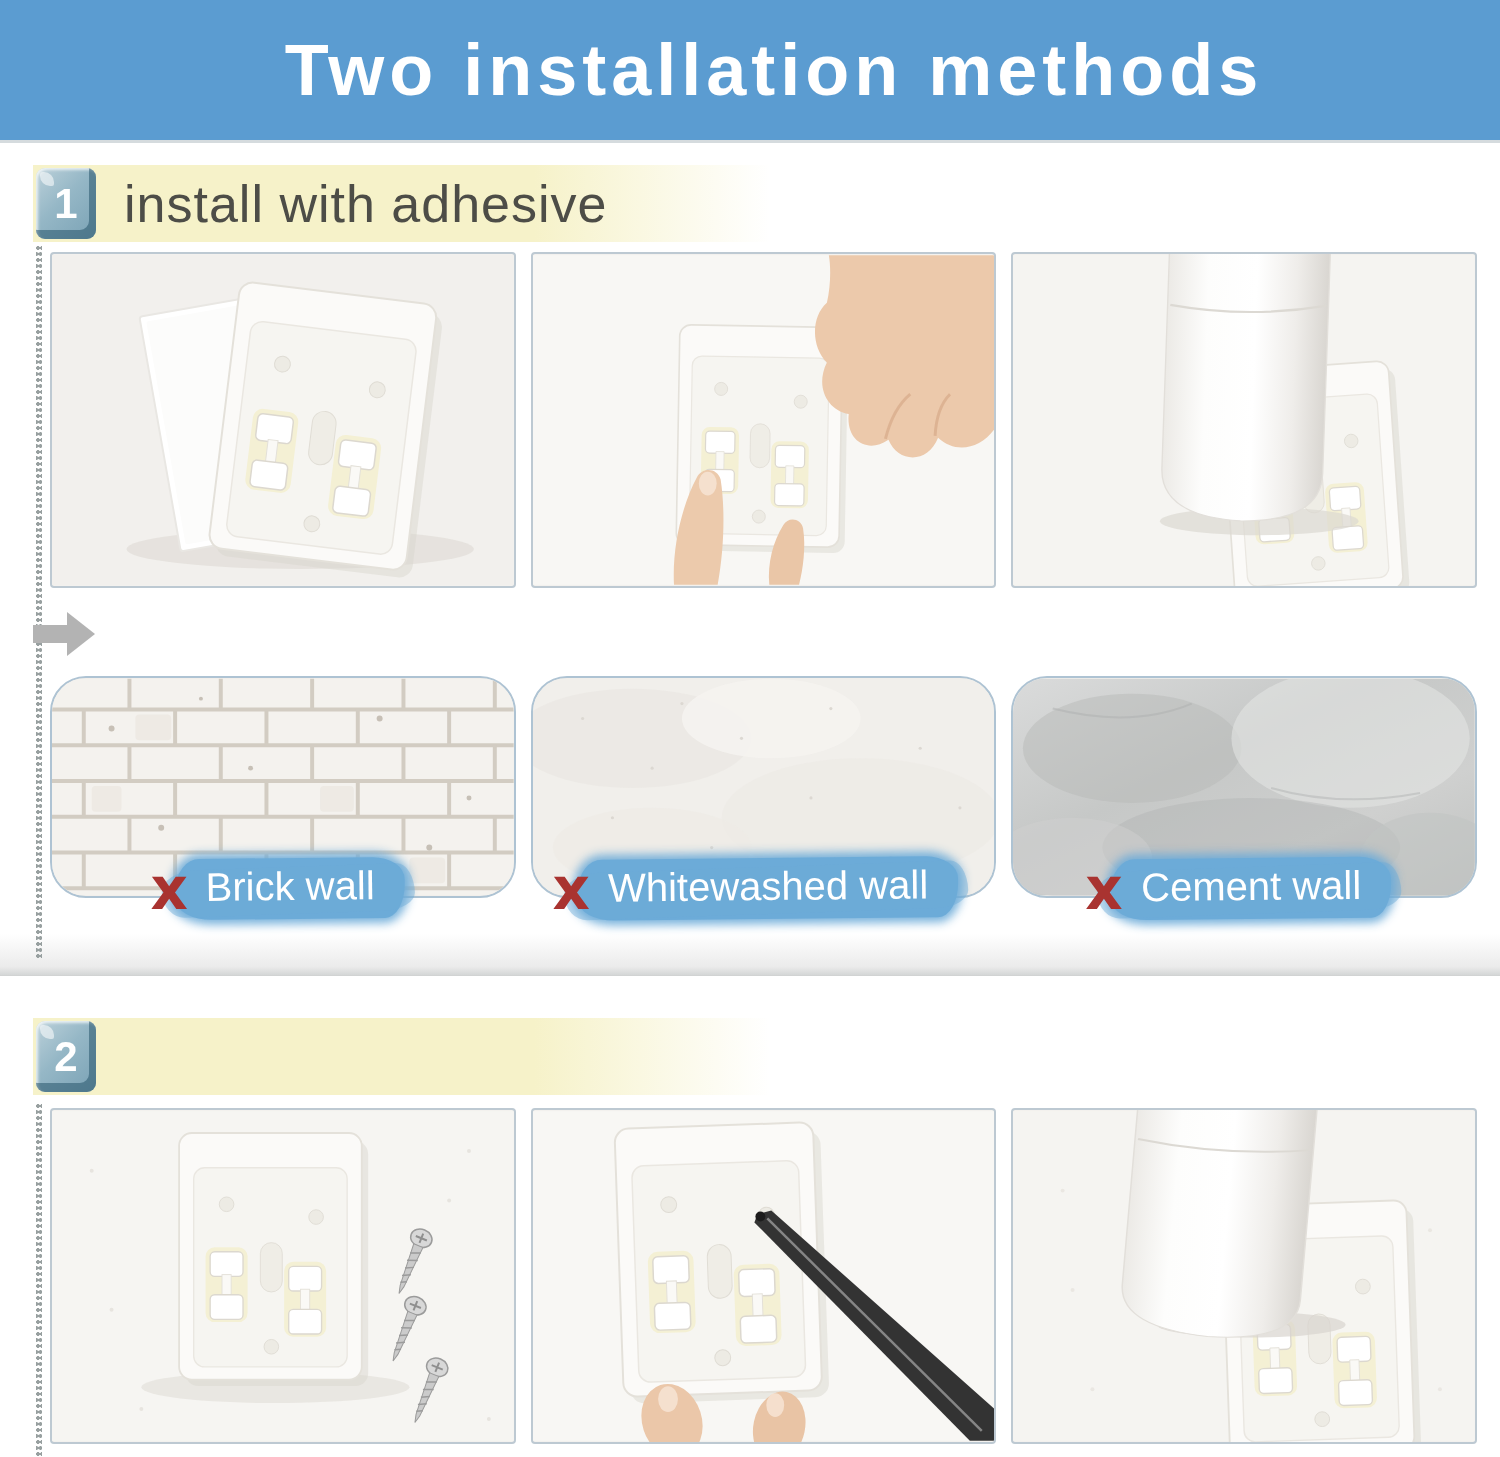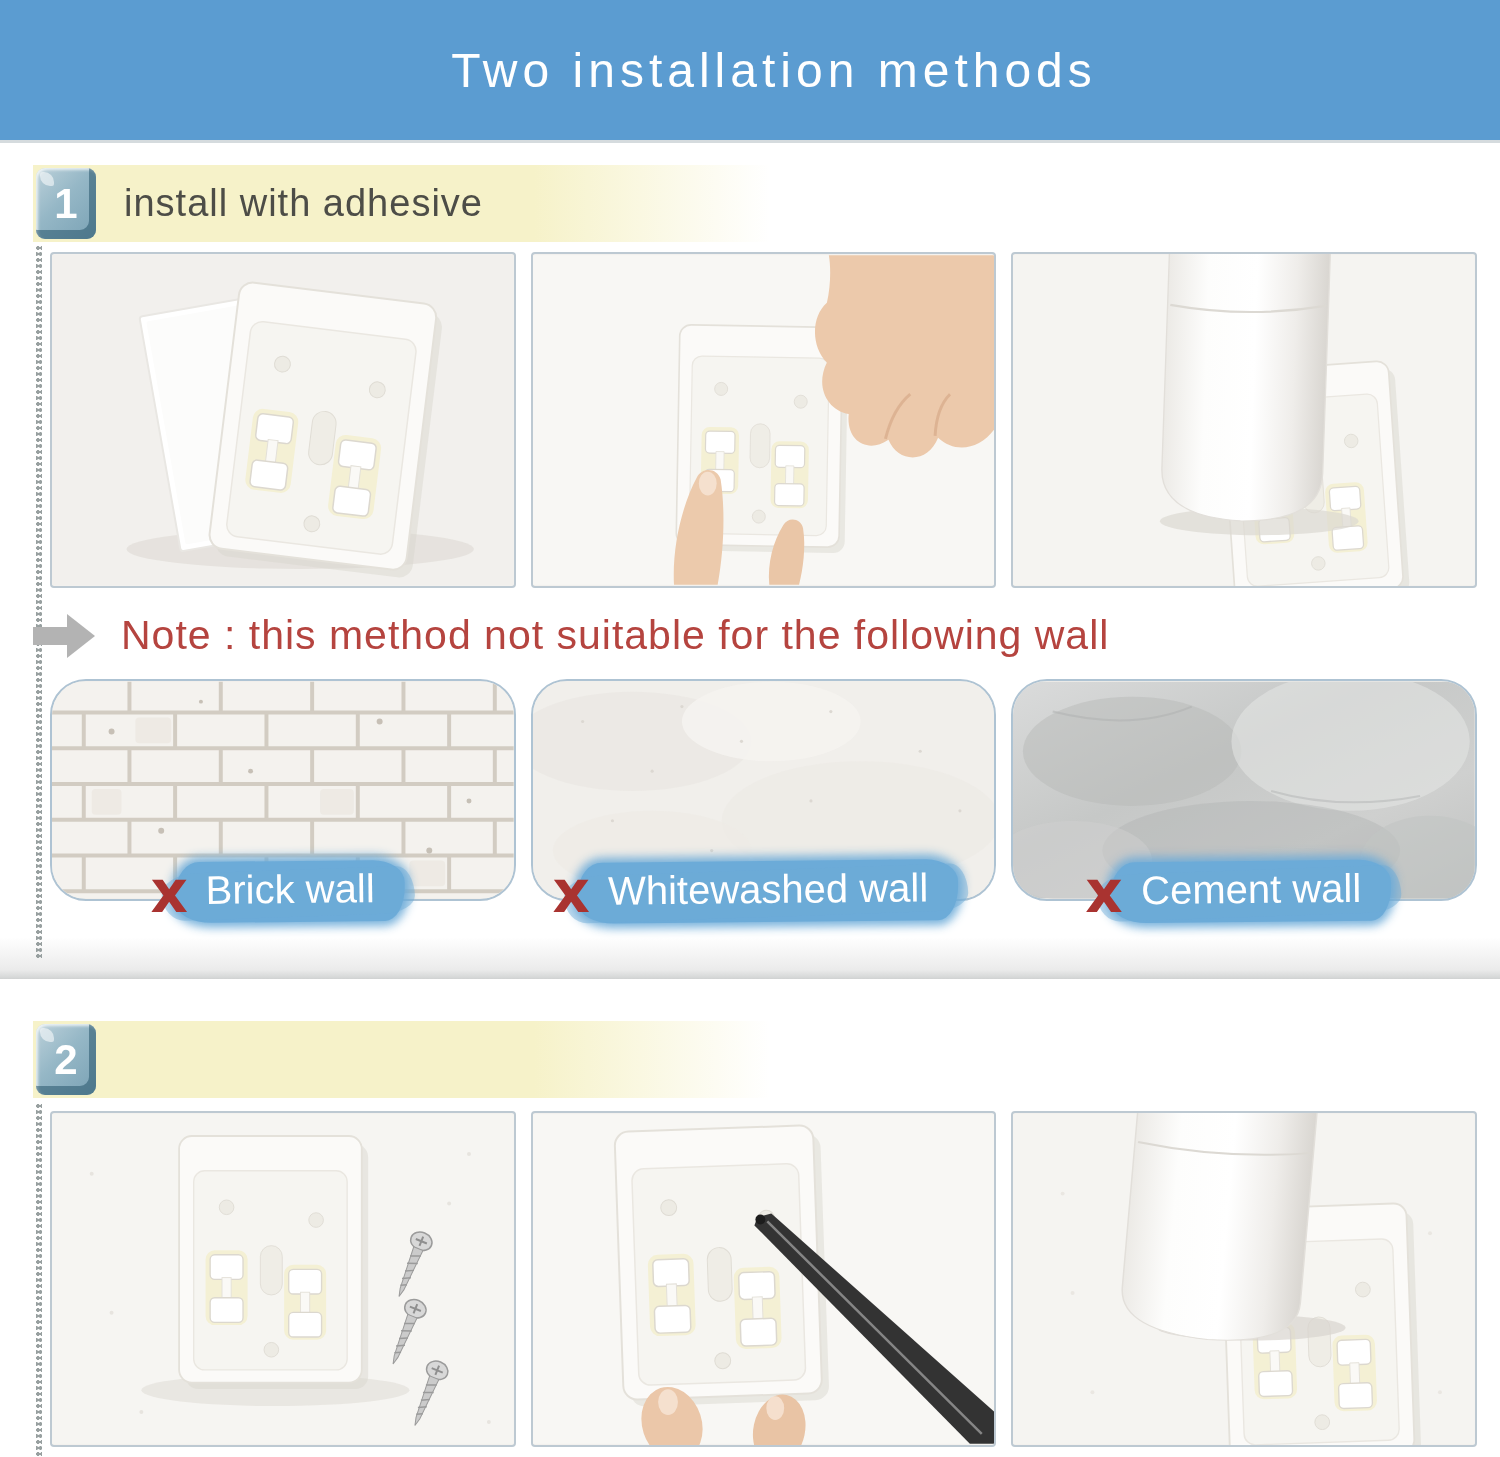--- a/index.html
+++ b/index.html
@@ -7,41 +7,41 @@
   .page {
     position:relative; width:1500px; height:1457px; overflow:hidden;
     font-family:"Liberation Sans", sans-serif; background:#ffffff;
   }
   
   .banner {
     height:143px; background:#5b9cd1; border-bottom:3px solid #d5dbde;
     display:flex; align-items:center; justify-content:center;
   }
   .banner-title {
-    color:#ffffff; font-size:48px; font-weight:400; letter-spacing:5px; white-space:nowrap;margin-left:48px;
+    color:#ffffff; font-size:72px; font-weight:700; letter-spacing:5px; white-space:nowrap;margin-left:48px;
   }
   
   .sec-header {
     position:relative; margin:22px 0 0 33px; width:737px; height:77px;
     display:flex; align-items:center;
     background:linear-gradient(to right,#f6f2c9 0%,#f6f2c9 68%,rgba(246,242,201,0) 100%);
   }
   .sec-header.second { margin-top:42px; }
   .badge {
     position:relative; width:60px; height:71px; margin-left:3px; border-radius:9px;
     background:linear-gradient(135deg,#bcd1da 0%,#95b7c6 45%,#7aa2b5 100%);
     box-shadow:inset -7px -9px 0 rgba(40,86,108,0.55), inset 2px 2px 3px rgba(255,255,255,0.75);
     display:flex; align-items:center; justify-content:center;
     color:#ffffff; font-size:42px; font-weight:bold;
   }
   .badge::before {
     content:""; position:absolute; left:4px; top:4px; width:14px; height:14px;
     background:rgba(255,255,255,0.55); border-radius:3px 10px 2px 10px;
   }
-  .sec-title { margin-left:28px; font-size:38px; color:#4d4d47; letter-spacing:1px; white-space:nowrap; }
+  .sec-title { margin-left:28px; font-size:52px; color:#4d4d47; letter-spacing:1px; white-space:nowrap; }
   
   .dotline {
     position:absolute; left:36px; width:6px;
     background-image:
       radial-gradient(circle at 2px 2px,#98a0a0 1.6px,transparent 2.2px),
       radial-gradient(circle at 2px 2px,#98a0a0 1.6px,transparent 2.2px);
     background-size:4px 12px,4px 12px; background-position:0 0,2.5px 6px;
   }
   .dotline.first  { top:246px; height:712px; }
   .dotline.second { top:1104px; height:353px; }
@@ -199,21 +199,20 @@
         <ellipse cx="248" cy="268" rx="100" ry="14" fill="#dcd8d2" opacity="0.7"></ellipse>
         <g transform="translate(158,-15) rotate(2) scale(1.35,1.12)">
             <use href="#cylinder"></use>
           </g>
       </svg>
     </figure>
   </div>
 
   <div class="note-row">
     <div class="note-arrow"></div>
-    <div class="note-text">Note : this method not suitable for the following wall</div>
   </div>
 
   <div class="wall-row">
     <div class="wall-col">
       <div class="wall-photo">
         <svg viewBox="0 0 465 218">
           <rect width="465" height="218" fill="#f4f2ee"></rect>
           <g stroke="#d2ccc2" stroke-width="4">
             <line x1="0" y1="31" x2="465" y2="31"></line>
               <line x1="0" y1="67" x2="465" y2="67"></line>

